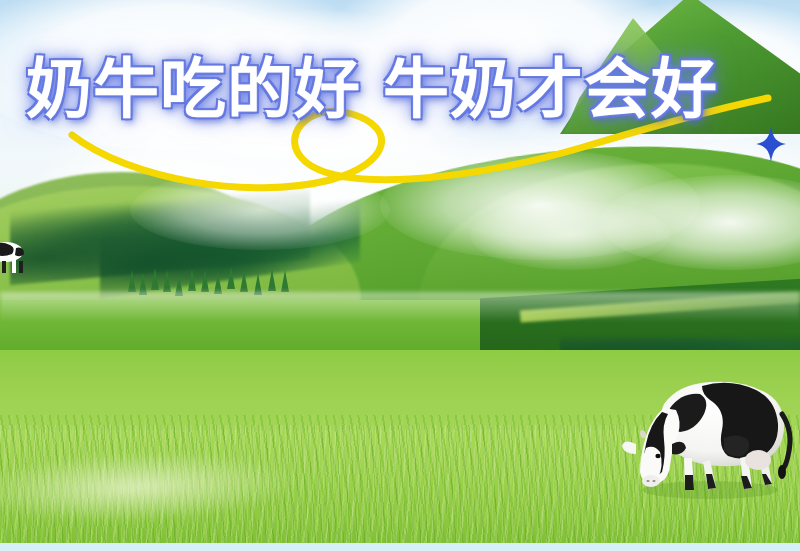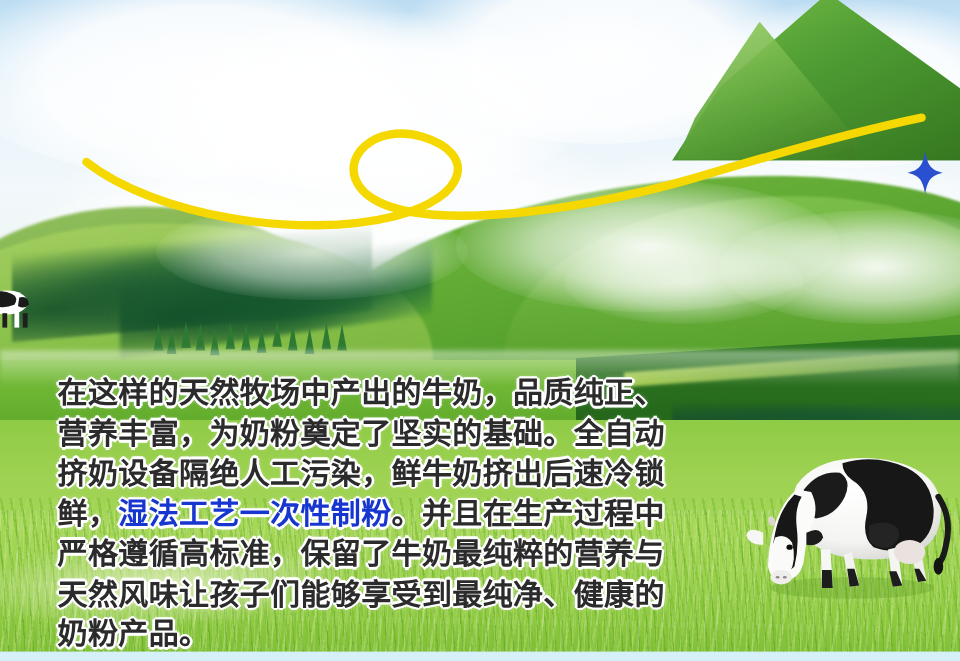--- a/index.html
+++ b/index.html
@@ -363,22 +363,24 @@
 
     <path d="M36 86 Q32 80 36 78 Q41 79 40 86 Z" fill="#dcd6cf"></path>
   </svg>
 
   <svg class="swoosh" viewBox="0 0 800 170">
     <path d="M72 95 C 130 140, 250 160, 330 140 C 390 124, 398 88, 352 74
              C 312 62, 282 92, 300 116 C 330 156, 470 140, 580 108
              C 660 84, 720 68, 768 58" fill="none" stroke="#f5d800" stroke-width="7" stroke-linecap="round"></path>
   </svg>
 
+  <div class="headline">
+    <span>奶牛吃的好</span><span class="gap"></span><span>牛奶才会好</span>
+  </div>
 
   <svg class="sparkle" viewBox="0 0 30 36">
     <path d="M15 0 C 17 13, 21 16, 30 18 C 21 20, 17 23, 15 36 C 13 23, 9 20, 0 18 C 9 16, 13 13, 15 0 Z" fill="#2a4fd0"></path>
   </svg>
 
-  <p class="copy"><span>在这样的天然牧场中产出的牛奶，品质纯正、营养丰富，为奶粉奠定了坚实的基础。全自动挤奶设备隔绝人工污染，鲜牛奶挤出后速冷锁鲜，</span><span class="hl">湿法工艺一次性制粉</span><span>。并且在生产过程中严格遵循高标准，保留了牛奶最纯粹的营养与天然风味让孩子们能够享受到最纯净、健康的奶粉产品。</span></p>
 
   <div class="bottom-bar"></div>
 
 </div>
 
 </body></html>

